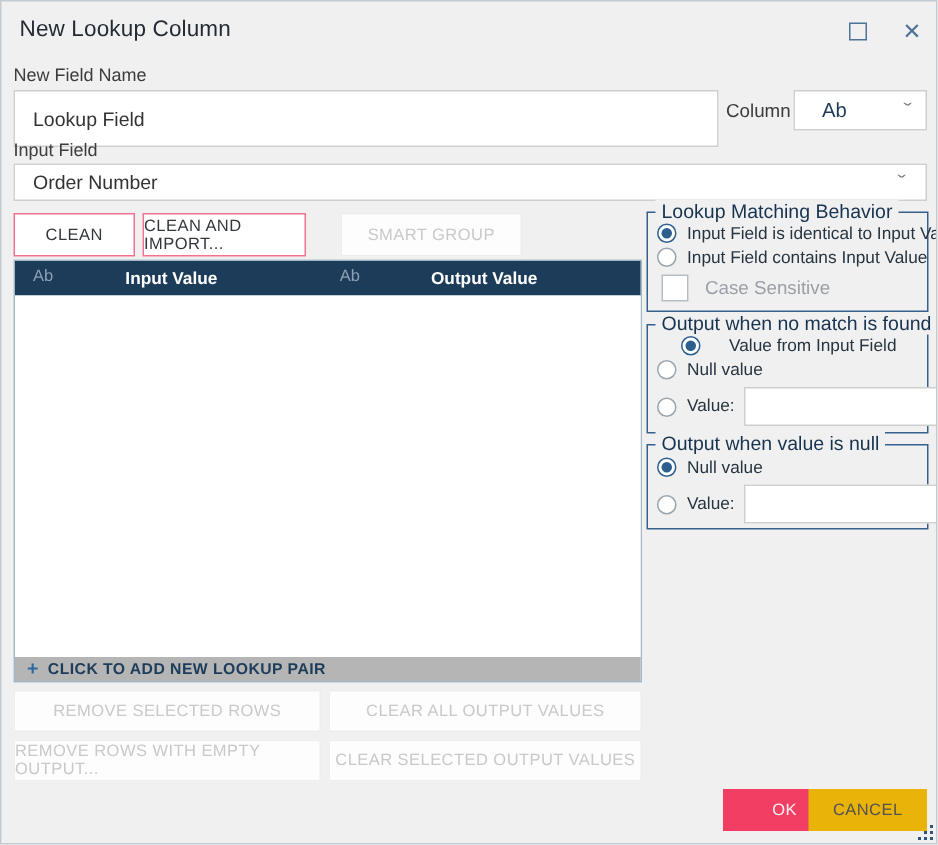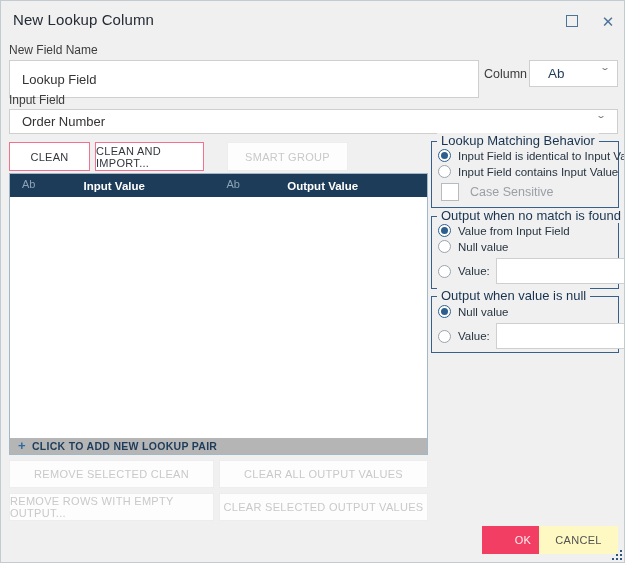--- a/index.html
+++ b/index.html
@@ -64,21 +64,21 @@
            display: flex; align-items: center; justify-content: center; flex: none; }
   .radio.sel { border-color: #2d5f8e; }
   .radio.sel::after { content: ""; width: 7px; height: 7px; border-radius: 50%; background: #2d5f8e; }
   .cbox { width: 18px; height: 18px; background: #fff; border: 1px solid #b4bcc2; flex: none; }
   .cbox-label { font-size: 12.5px; color: #9aa0a6; margin-left: 11px; }
   .vinput { background: #fff; border: 1px solid #cfcfcf; height: 26px; outline: none;
             font-family: "Liberation Sans", sans-serif; font-size: 12px; color: #333; padding: 0 6px; }
 
   
   .ok { background: #f23e62; color: #ffeef2; border: none; }
-  .cancel { background: #fef9c3; color: #525252; border: none; }
+  .cancel { background: #eab308; color: #525252; border: none; }
 
   .grip { right: 2px; bottom: 2px; width: 10px; height: 10px; }
   .grip i { position: absolute; width: 2px; height: 2px; background: #2e567c; }
 </style>
 </head>
 <body>
 
 <div class="dialog">
 
   <div class="abs title">New Lookup Column</div>
@@ -119,21 +119,21 @@
         <span class="ttitle">Output Value</span>
       </div>
     </div>
     <div class="tbody"></div>
     <div class="addbar">
       <span class="plus">+</span>
       <span>CLICK TO ADD NEW LOOKUP PAIR</span>
     </div>
   </div>
 
-  <div class="abs btn btn-disabled" style="left:8px; top:459px; width:205px; height:28px;">REMOVE SELECTED CLEAN</div>
+  <div class="abs btn btn-disabled" style="left:8px; top:459px; width:205px; height:28px;">REMOVE SELECTED ROWS</div>
   <div class="abs btn btn-disabled" style="left:218px; top:459px; width:209px; height:28px;">CLEAR ALL OUTPUT VALUES</div>
   <div class="abs btn btn-disabled" style="left:8px; top:492px; width:205px; height:28px;">REMOVE ROWS WITH EMPTY OUTPUT...</div>
   <div class="abs btn btn-disabled" style="left:218px; top:492px; width:209px; height:28px;">CLEAR SELECTED OUTPUT VALUES</div>
 
   <div class="abs group" style="left:430px; top:140px; width:188px; height:67px;">
     <div class="gleg">Lookup Matching Behavior</div>
     <div class="row" style="left:6px; top:7px;">
       <span class="radio sel"></span>
       <span class="rlabel">Input Field is identical to Input Value</span>
     </div>
@@ -142,21 +142,21 @@
       <span class="rlabel">Input Field contains Input Value</span>
     </div>
     <div class="row" style="left:9px; top:41px;">
       <span class="cbox"></span>
       <span class="cbox-label">Case Sensitive</span>
     </div>
   </div>
 
   <div class="abs group" style="left:430px; top:215px; width:188px; height:73px;">
     <div class="gleg">Output when no match is found</div>
-    <div class="row" style="left:6px; top:7px;">
+    <div class="row" style="left:22px; top:7px;gap:12px;">
       <span class="radio sel"></span>
       <span class="rlabel">Value from Input Field</span>
     </div>
     <div class="row" style="left:6px; top:23px;">
       <span class="radio"></span>
       <span class="rlabel">Null value</span>
     </div>
     <div class="row" style="left:6px; top:41px;">
       <span class="radio"></span>
       <span class="rlabel">Value:</span>

